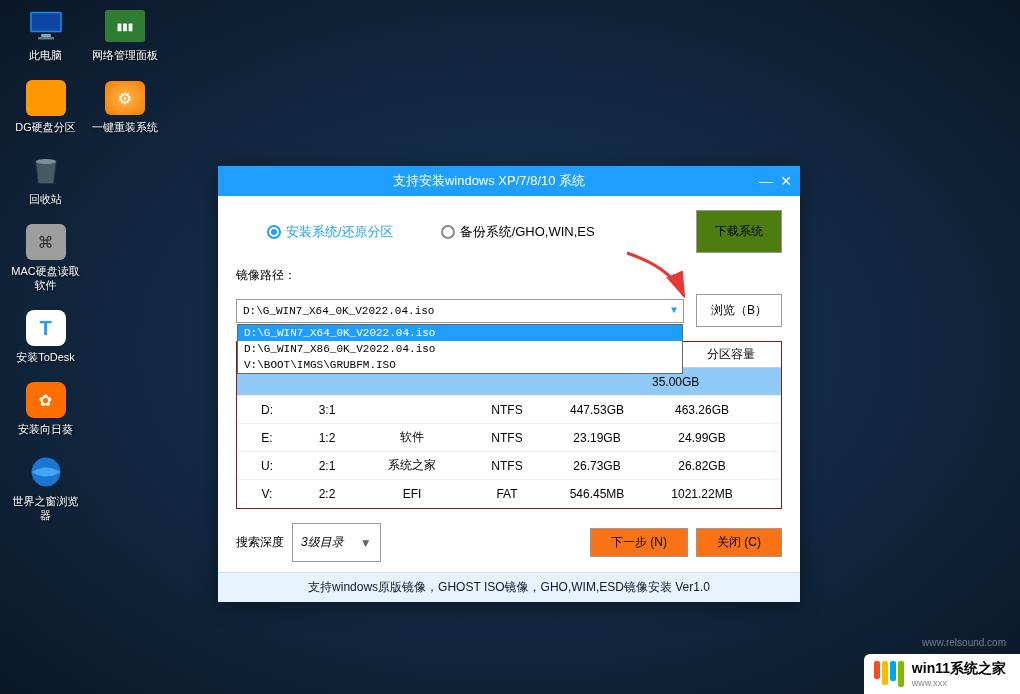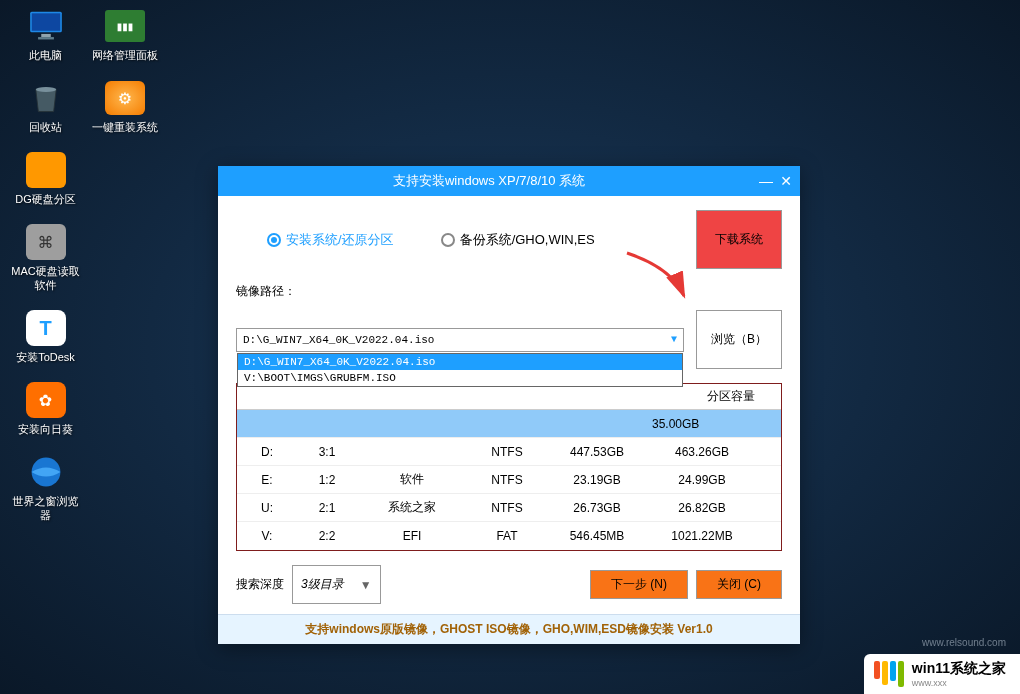--- a/index.html
+++ b/index.html
@@ -111,23 +111,23 @@
     .radio-circle.selected { border-color: #1e9fff; }
     .radio-dot {
       width: 6px; height: 6px;
       background: #1e9fff;
       border-radius: 50%;
     }
     .radio-opt.selected { color: #1e9fff; }
     .download-btn {
       margin-left: auto;
       border: 1px solid #999;
-      padding: 20px 18px;
-      font-size: 12px;
-      background: #ef4444;
+      padding: 12px 18px;
+      font-size: 12px;
+      background: #4d7c0f;
       cursor: pointer;
     }
 
     .field-label { font-size: 12px; margin-bottom: 10px; }
 
     .combo-row { display: flex; gap: 12px; align-items: center; margin-bottom: 2px; }
     .combo-box {
       flex: 1;
       border: 1px solid #999;
       height: 24px;
@@ -140,21 +140,21 @@
       cursor: pointer;
     }
     .combo-arrow {
       position: absolute;
       right: 6px;
       color: #1e9fff;
       font-size: 10px;
     }
     .browse-btn {
       border: 1px solid #999;
-      padding: 20px 14px;
+      padding: 7px 14px;
       font-size: 12px;
       background: #fff;
       cursor: pointer;
     }
 
     
     .dropdown-list {
       position: absolute;
       left: 0;
       top: 24px;
@@ -232,26 +232,25 @@
       border: 1px solid #999;
       padding: 5px 20px;
       font-size: 12px;
       background: #f97316;
       cursor: pointer;
     }
     .spacer { flex: 1; }
 
     .footer-note {
       background: #e6f4ff;
-      color: #a16207;
+      color: #0f172a;
       font-size: 12px;
       text-align: center;
       padding: 6px;
       border-top: 1px solid #cde;
-      font-weight: bold;
     }
 
     
     .wm-right {
       position: absolute;
       right: 0;
       bottom: 0;
       background: #fff;
       padding: 6px 14px 6px 10px;
       display: flex;
@@ -282,33 +281,33 @@
         <svg viewBox="0 0 48 40">
             <rect x="4" y="2" width="40" height="26" rx="2" fill="#1e88e5"></rect>
             <rect x="6" y="4" width="36" height="22" fill="#0d47a1"></rect>
             <rect x="18" y="30" width="12" height="4" fill="#90a4ae"></rect>
             <rect x="14" y="34" width="20" height="3" fill="#607d8b"></rect>
           </svg>
       </div>
       <div class="icon-label">此电脑</div>
     </div>
     <div class="desktop-icon">
+      <div class="icon-img">
+          <div class="dg-icon"></div>
+        </div>
+      <div class="icon-label">DG硬盘分区</div>
+    </div>
+    <div class="desktop-icon">
       <div class="icon-img bin-icon">
         <svg viewBox="0 0 40 40">
             <path d="M8 10 L32 10 L29 36 L11 36 Z" fill="#455a64" stroke="#263238"></path>
             <ellipse cx="20" cy="10" rx="12" ry="3" fill="#78909c"></ellipse>
           </svg>
       </div>
       <div class="icon-label">回收站</div>
-    </div>
-    <div class="desktop-icon">
-      <div class="icon-img">
-          <div class="dg-icon"></div>
-        </div>
-      <div class="icon-label">DG硬盘分区</div>
     </div>
     <div class="desktop-icon">
       <div class="icon-img">
           <div class="mac-icon">
             <span style="color:#333">⌘</span>
           </div>
         </div>
       <div class="icon-label">MAC硬盘读取软件</div>
     </div>
     <div class="desktop-icon">
@@ -382,20 +381,21 @@
 
     <div class="field-label">镜像路径：</div>
 
     <div class="combo-row">
       <div class="combo-box">
         <span>D:\G_WIN7_X64_0K_V2022.04.iso</span>
         <span class="combo-arrow">▼</span>
 
         <div class="dropdown-list">
           <div class="dropdown-item highlight">D:\G_WIN7_X64_0K_V2022.04.iso</div>
+          <div class="dropdown-item">D:\G_WIN7_X86_0K_V2022.04.iso</div>
           <div class="dropdown-item">V:\BOOT\IMGS\GRUBFM.ISO</div>
         </div>
       </div>
       <button class="browse-btn">浏览（B）</button>
     </div>
 
     <svg class="red-arrow" viewBox="0 0 100 56">
       <defs>
           <marker id="ah" markerWidth="10" markerHeight="10" refX="8" refY="3" orient="auto">
             <path d="M0,0 L0,6 L9,3 z" fill="#e53935"></path>

